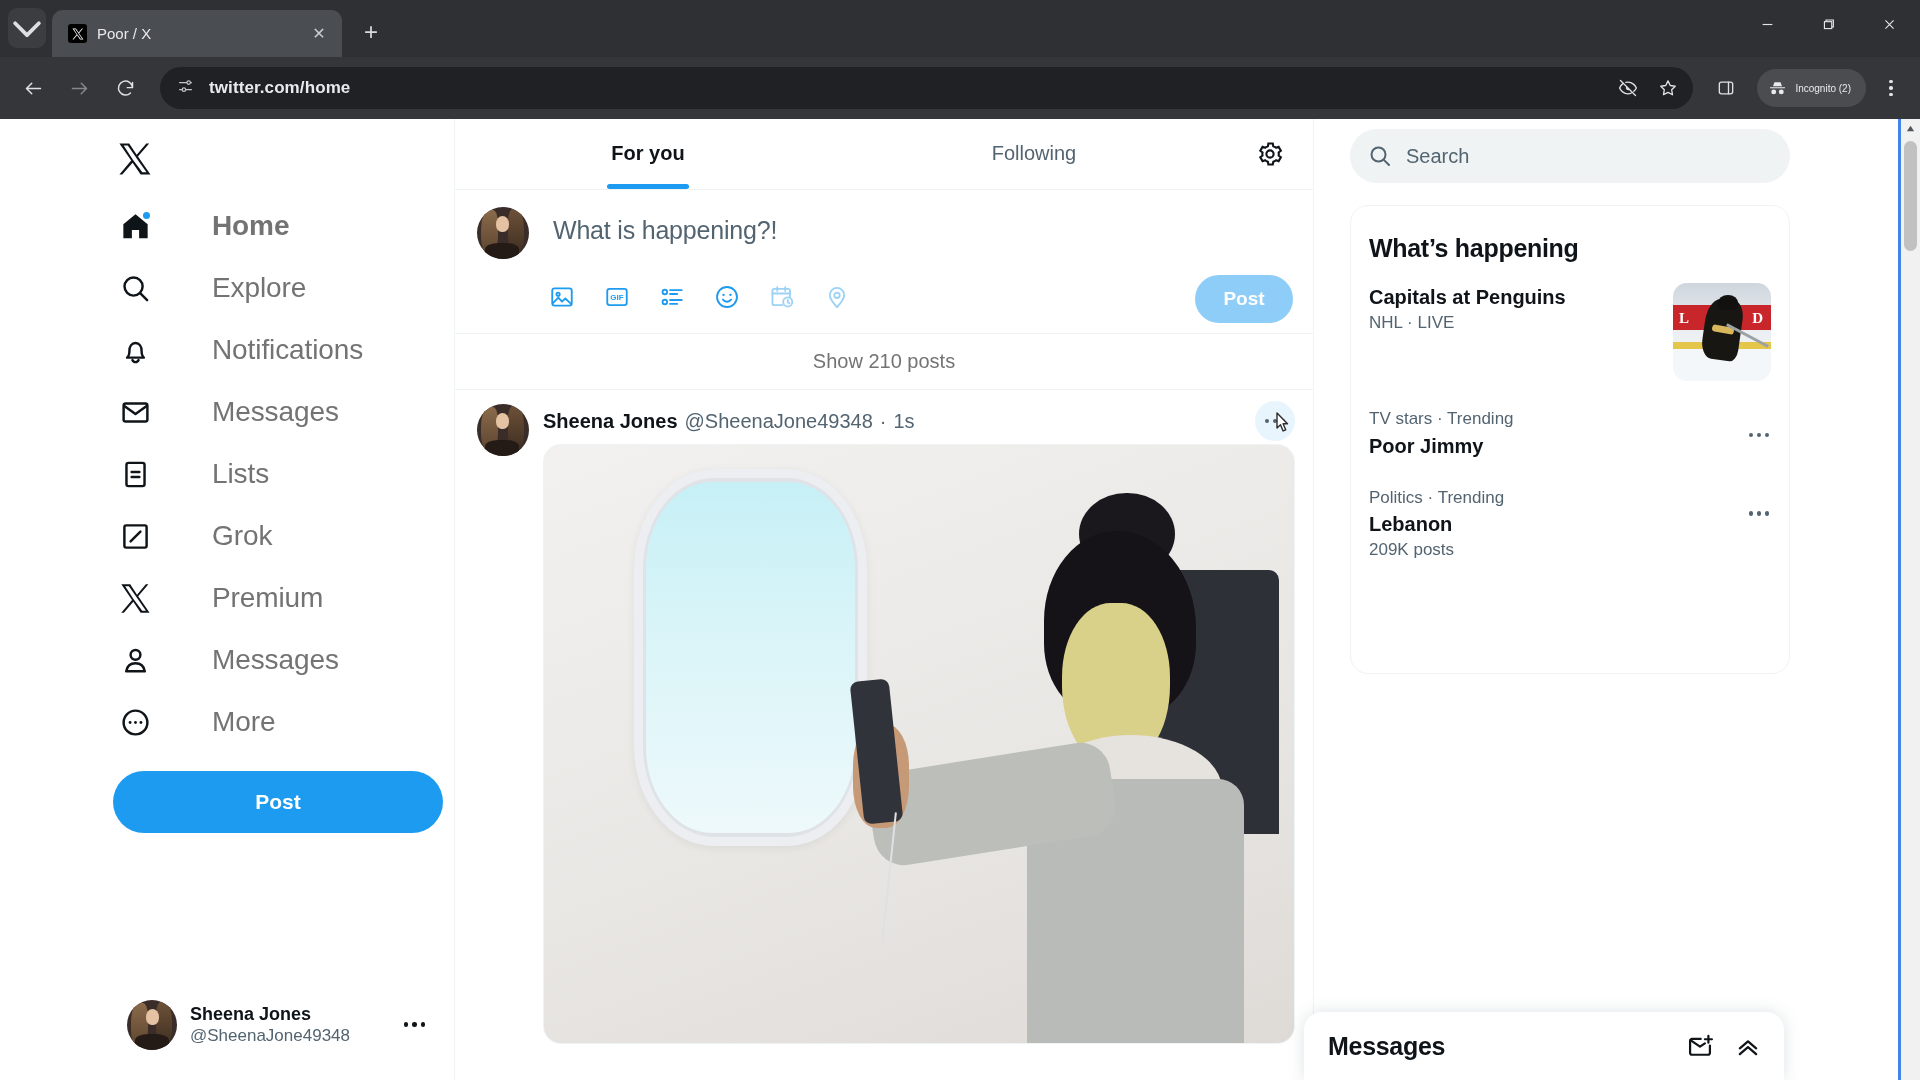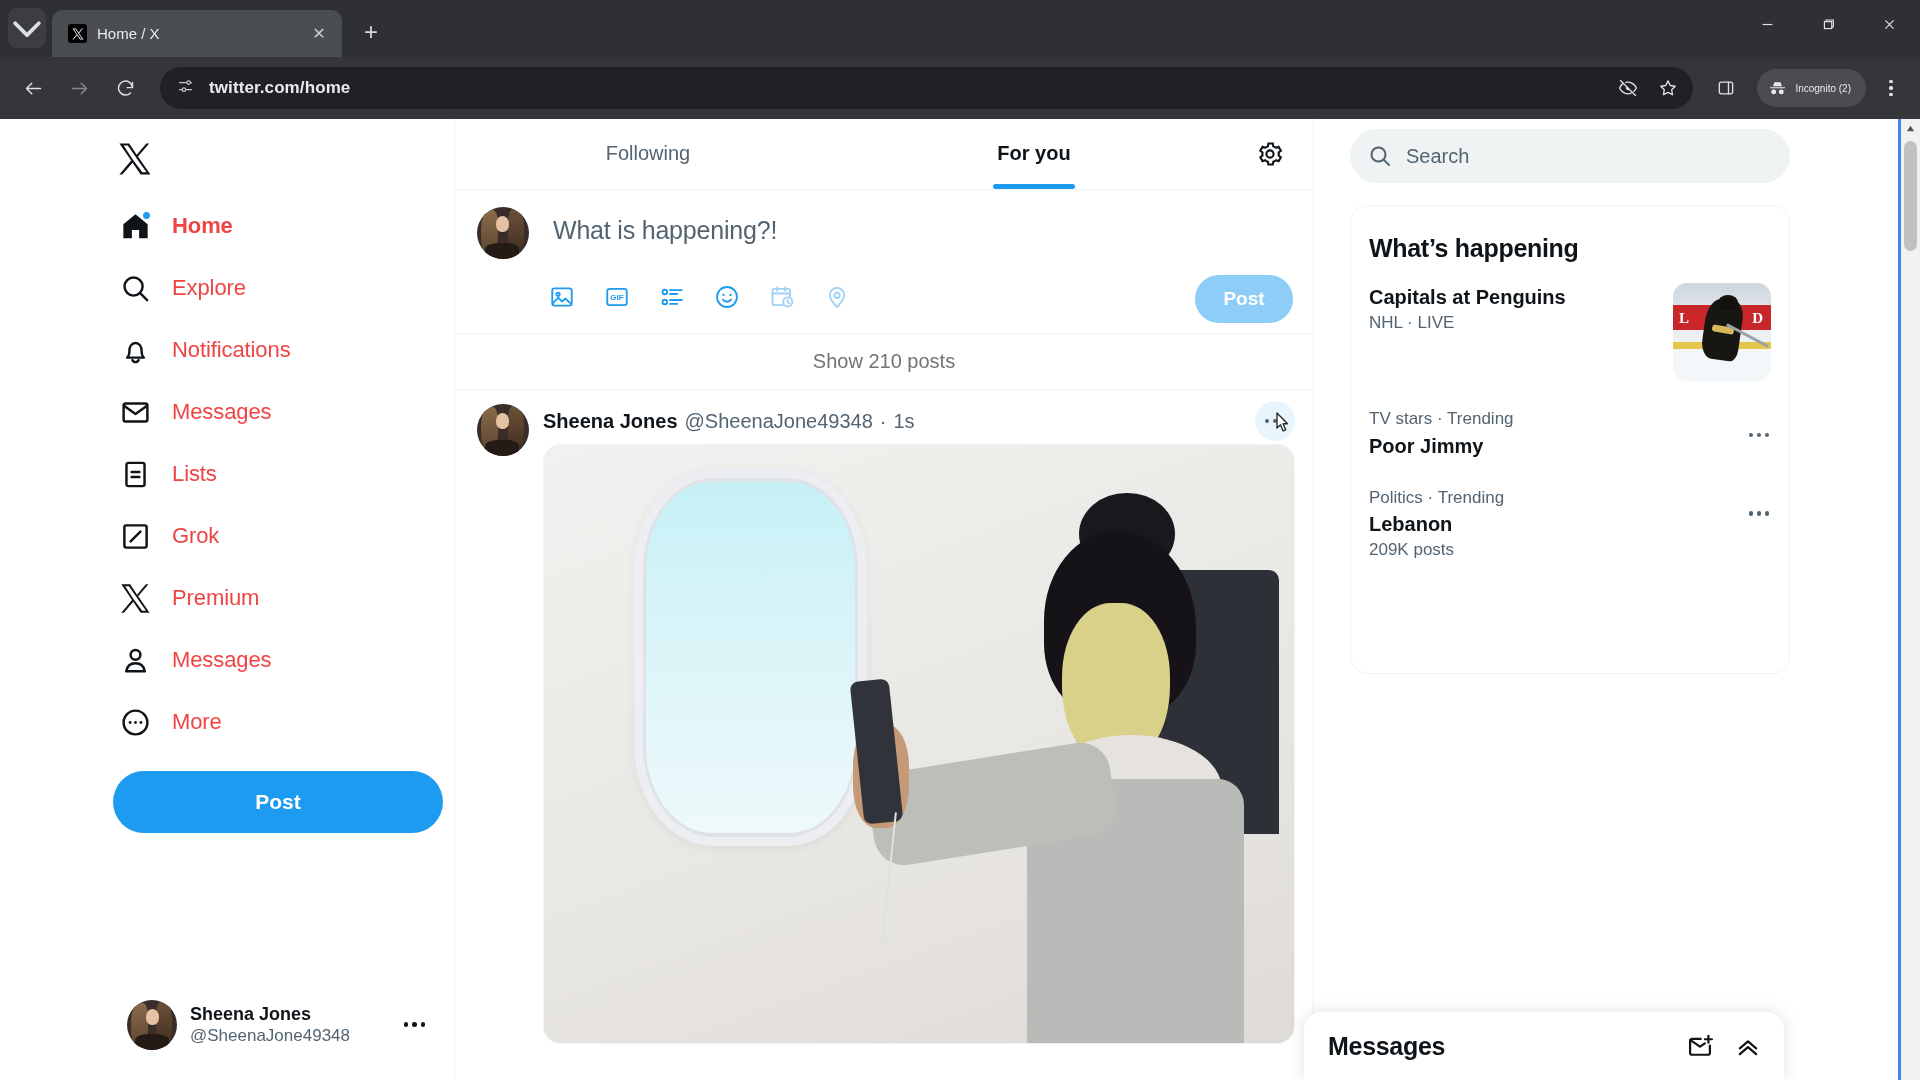--- a/index.html
+++ b/index.html
@@ -92,21 +92,21 @@
   .xlogo { width: 64px; height: 64px; display: flex; align-items: center;
     padding-left: 9px; margin-bottom: 4px; }
   .xlogo svg { width: 34px; height: 34px; fill: #0f1419; }
   .nav-item {
     display: flex; align-items: center; gap: 20px; height: 62px;
     padding: 0 22px 0 9px; border-radius: 31px; width: fit-content; position: relative;
   }
   .nav-ico { width: 34px; height: 34px; flex: none; position: relative;
     display: flex; align-items: center; justify-content: center; }
   .nav-ico svg { width: 31px; height: 31px; }
-  .nav-lbl { font-size: 22px; color: #ef4444; white-space: nowrap; letter-spacing: -.1px; }
+  .nav-lbl { font-size: 28px; color: #737373; white-space: nowrap; letter-spacing: -.1px; margin-left: 40px; }
   .nav-item.active .nav-lbl { font-weight: bold; }
   .dot-badge { position: absolute; top: 1px; right: 0px; width: 11px; height: 11px;
     border-radius: 50%; background: #1d9bf0; border: 2px solid #fff; }
   .post-btn {
     margin: 18px 0 0 4px; width: 330px; height: 62px; border-radius: 31px;
     background: #1d9bf0; color: #fff; font-size: 21px; font-weight: bold;
     display: flex; align-items: center; justify-content: center; border: none;
   }
   .account {
     margin-top: auto; margin-bottom: 18px; margin-left: 4px;
@@ -274,21 +274,21 @@
       <svg viewBox="0 0 16 16">
         <path d="M3 6l5 5 5-5" stroke="#dcdfe3" stroke-width="1.6" fill="none" stroke-linecap="round" stroke-linejoin="round"></path>
       </svg>
     </div>
     <div class="tab">
       <div class="tab-fav">
         <svg viewBox="0 0 24 24">
             <path d="M14.1 10.3L22 1h-2L13.2 9 7.9 1H1l8.3 12.1L1 23h2l7.3-8.4L16 23h6.9zM11.3 13.5l-.9-1.2L4 2.5h2.9l5.4 7.7.8 1.2 7 10h-2.9z"></path>
           </svg>
       </div>
-      <div class="tab-title">Home / X</div>
+      <div class="tab-title">Poor / X</div>
       <div class="tab-close">✕</div>
     </div>
     <div class="new-tab">+</div>
     <div class="win-ctrls">
       <div class="win-btn">
         <svg viewBox="0 0 16 16">
             <path d="M2 8h12"></path>
           </svg>
       </div>
       <div class="win-btn">
@@ -483,26 +483,26 @@
             <div class="acct-dots">
                 <i></i>
                 <i></i>
                 <i></i>
               </div>
           </div>
         </nav>
 
         <main class="feed">
           <div class="feed-tabs">
-            <div class="ftab">
-              <span class="ftab-lbl">Following</span>
-            </div>
             <div class="ftab active">
               <span class="ftab-lbl">For you</span>
               <span class="underline"></span>
+            </div>
+            <div class="ftab">
+              <span class="ftab-lbl">Following</span>
             </div>
             <div class="ftab-gear">
               <svg viewBox="0 0 24 24">
                   <circle cx="12" cy="12" r="3.1"></circle>
                   <path d="M19.4 13.4a7.6 7.6 0 000-2.8l1.9-1.4-1.9-3.3-2.2.8a7.6 7.6 0 00-2.4-1.4L14.4 3h-3.8l-.4 2.3a7.6 7.6 0 00-2.4 1.4l-2.2-.8-1.9 3.3 1.9 1.4a7.6 7.6 0 000 2.8l-1.9 1.4 1.9 3.3 2.2-.8a7.6 7.6 0 002.4 1.4l.4 2.3h3.8l.4-2.3a7.6 7.6 0 002.4-1.4l2.2.8 1.9-3.3z"></path>
                 </svg>
             </div>
           </div>
 
           <div class="compose">

